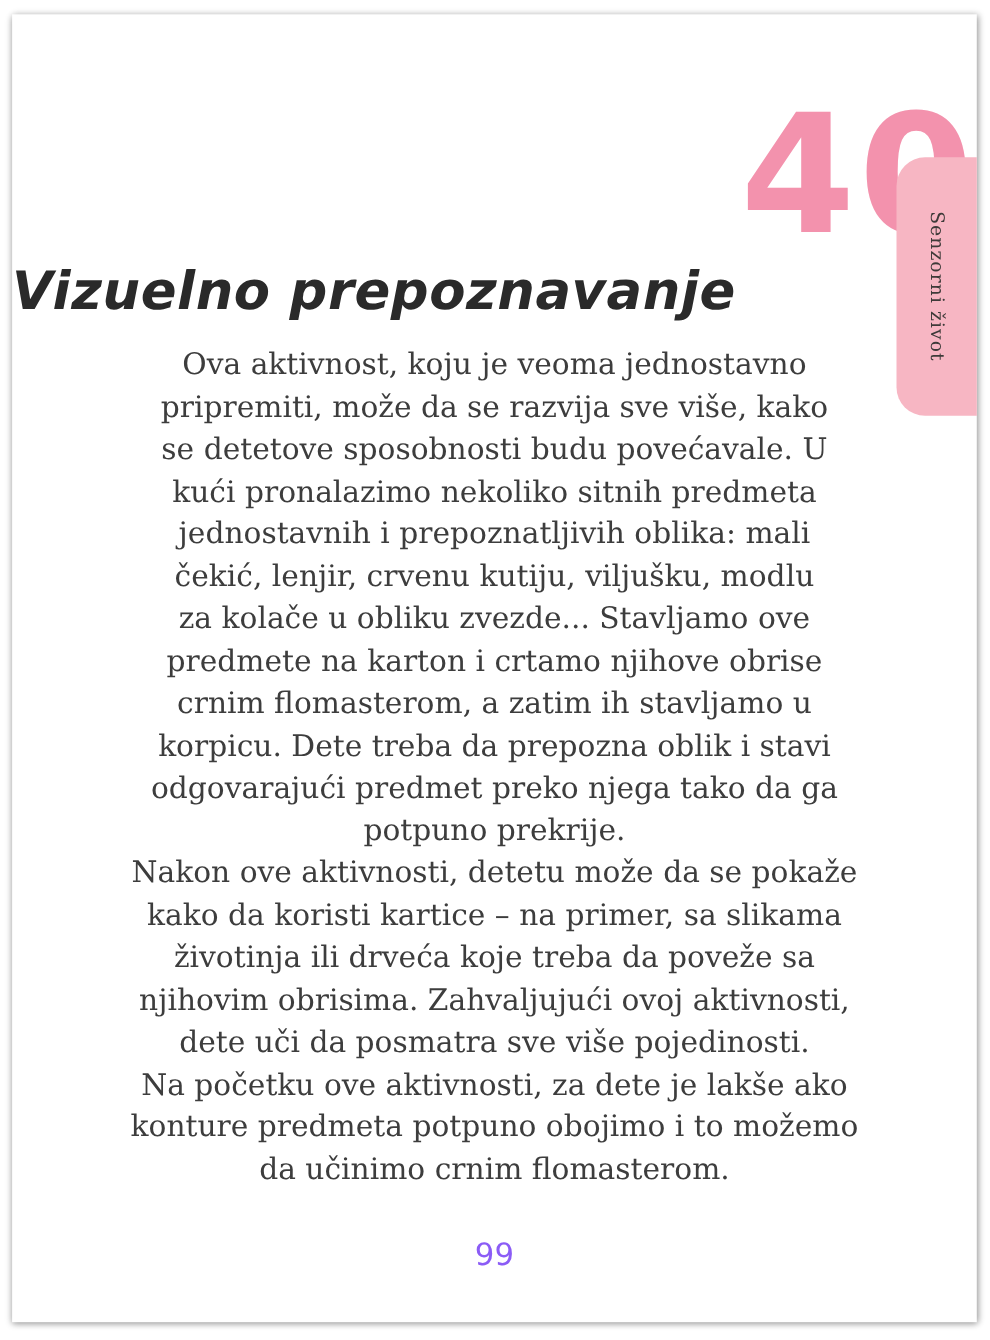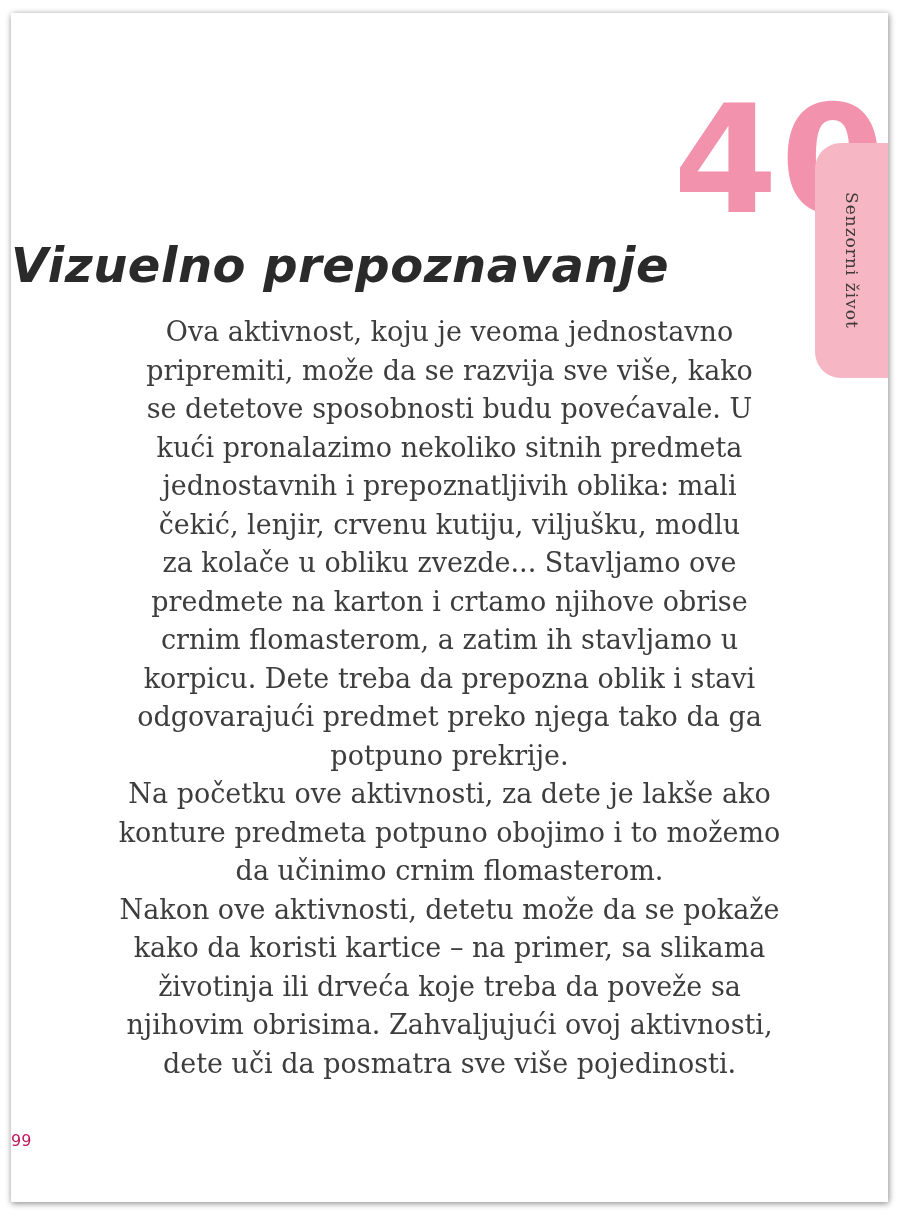--- a/index.html
+++ b/index.html
@@ -71,24 +71,25 @@
     font-family: "DejaVu Serif", serif;
     font-size: 27px;
     line-height: 38.5px;
     color: var(--text-color);
   }
   .body-text p {
     white-space: pre-line;
   }
   .page-number {
     margin-top: 43px;
+    text-align: center;
     font-family: "DejaVu Sans", sans-serif;
-    font-size: 16px;
+    font-size: 28px;
     line-height: 30px;
-    color: #be185d;
+    color: #8b5cf6;
   }
 </style>
 </head>
 <body>
 
 <div class="canvas">
   <div class="page">
 
     <div class="side-tab">
       <span class="tab-label">Senzorni život</span>
@@ -104,26 +105,26 @@
 se detetove sposobnosti budu povećavale. U
 kući pronalazimo nekoliko sitnih predmeta
 jednostavnih i prepoznatljivih oblika: mali
 čekić, lenjir, crvenu kutiju, viljušku, modlu
 za kolače u obliku zvezde... Stavljamo ove
 predmete na karton i crtamo njihove obrise
 crnim flomasterom, a zatim ih stavljamo u
 korpicu. Dete treba da prepozna oblik i stavi
 odgovarajući predmet preko njega tako da ga
 potpuno prekrije.</p>
-      <p>Na početku ove aktivnosti, za dete je lakše ako
-konture predmeta potpuno obojimo i to možemo
-da učinimo crnim flomasterom.</p>
       <p>Nakon ove aktivnosti, detetu može da se pokaže
 kako da koristi kartice – na primer, sa slikama
 životinja ili drveća koje treba da poveže sa
 njihovim obrisima. Zahvaljujući ovoj aktivnosti,
 dete uči da posmatra sve više pojedinosti.</p>
+      <p>Na početku ove aktivnosti, za dete je lakše ako
+konture predmeta potpuno obojimo i to možemo
+da učinimo crnim flomasterom.</p>
     </div>
 
     <div class="page-number">99</div>
 
   </div>
 </div>
 
 </body></html>

